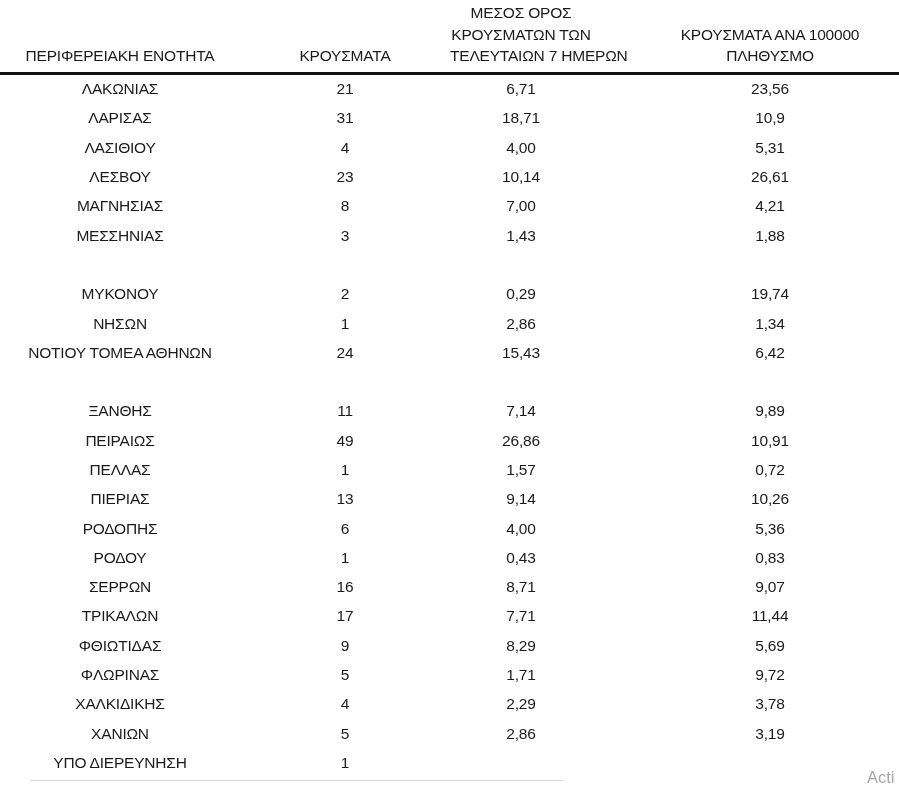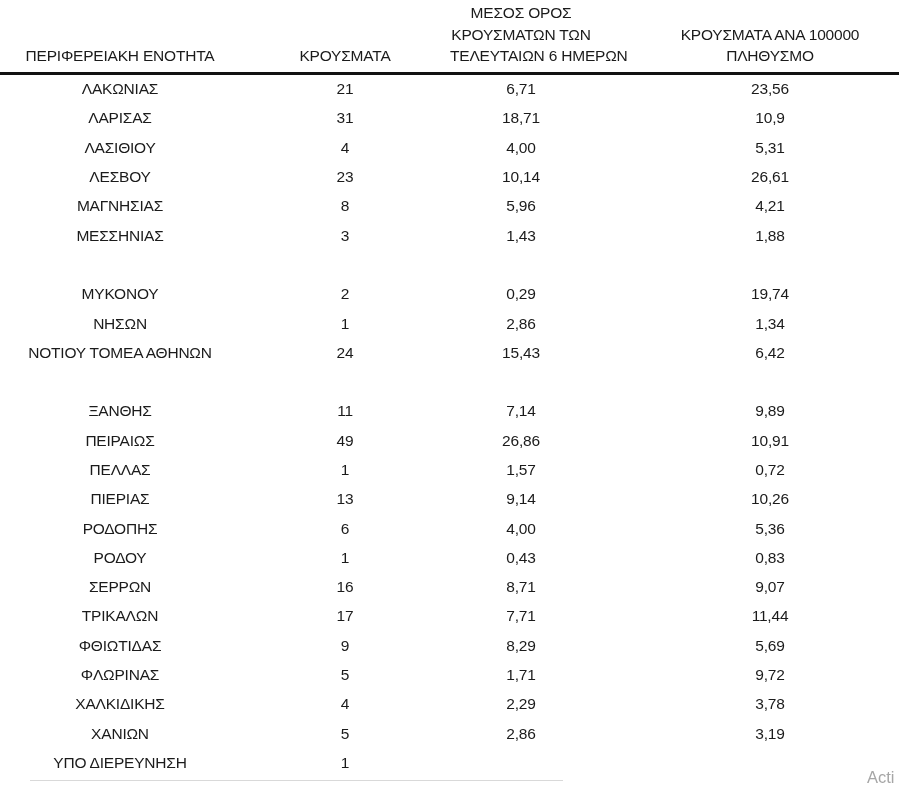--- a/index.html
+++ b/index.html
@@ -86,21 +86,21 @@
         <col class="c2">
         <col class="c3">
         <col class="c4">
     </colgroup>
     <thead>
       <tr>
         <th>ΠΕΡΙΦΕΡΕΙΑΚΗ ΕΝΟΤΗΤΑ</th>
         <th>ΚΡΟΥΣΜΑΤΑ</th>
         <th>ΜΕΣΟΣ ΟΡΟΣ
 ΚΡΟΥΣΜΑΤΩΝ ΤΩΝ
-ΤΕΛΕΥΤΑΙΩΝ 6 ΗΜΕΡΩΝ</th>
+ΤΕΛΕΥΤΑΙΩΝ 7 ΗΜΕΡΩΝ</th>
         <th>ΚΡΟΥΣΜΑΤΑ ΑΝΑ 100000
 ΠΛΗΘΥΣΜΟ</th>
       </tr>
     </thead>
     <tbody id="rows-body">
         <tr>
     <td>ΛΑΚΩΝΙΑΣ</td>
     <td>21</td>
     <td>6,71</td>
     <td>23,56</td>
@@ -119,21 +119,21 @@
   </tr>
         <tr>
     <td>ΛΕΣΒΟΥ</td>
     <td>23</td>
     <td>10,14</td>
     <td>26,61</td>
   </tr>
         <tr>
     <td>ΜΑΓΝΗΣΙΑΣ</td>
     <td>8</td>
-    <td>5,96</td>
+    <td>7,00</td>
     <td>4,21</td>
   </tr>
         <tr>
     <td>ΜΕΣΣΗΝΙΑΣ</td>
     <td>3</td>
     <td>1,43</td>
     <td>1,88</td>
   </tr>
         <tr class="spacer">
     <td></td>

